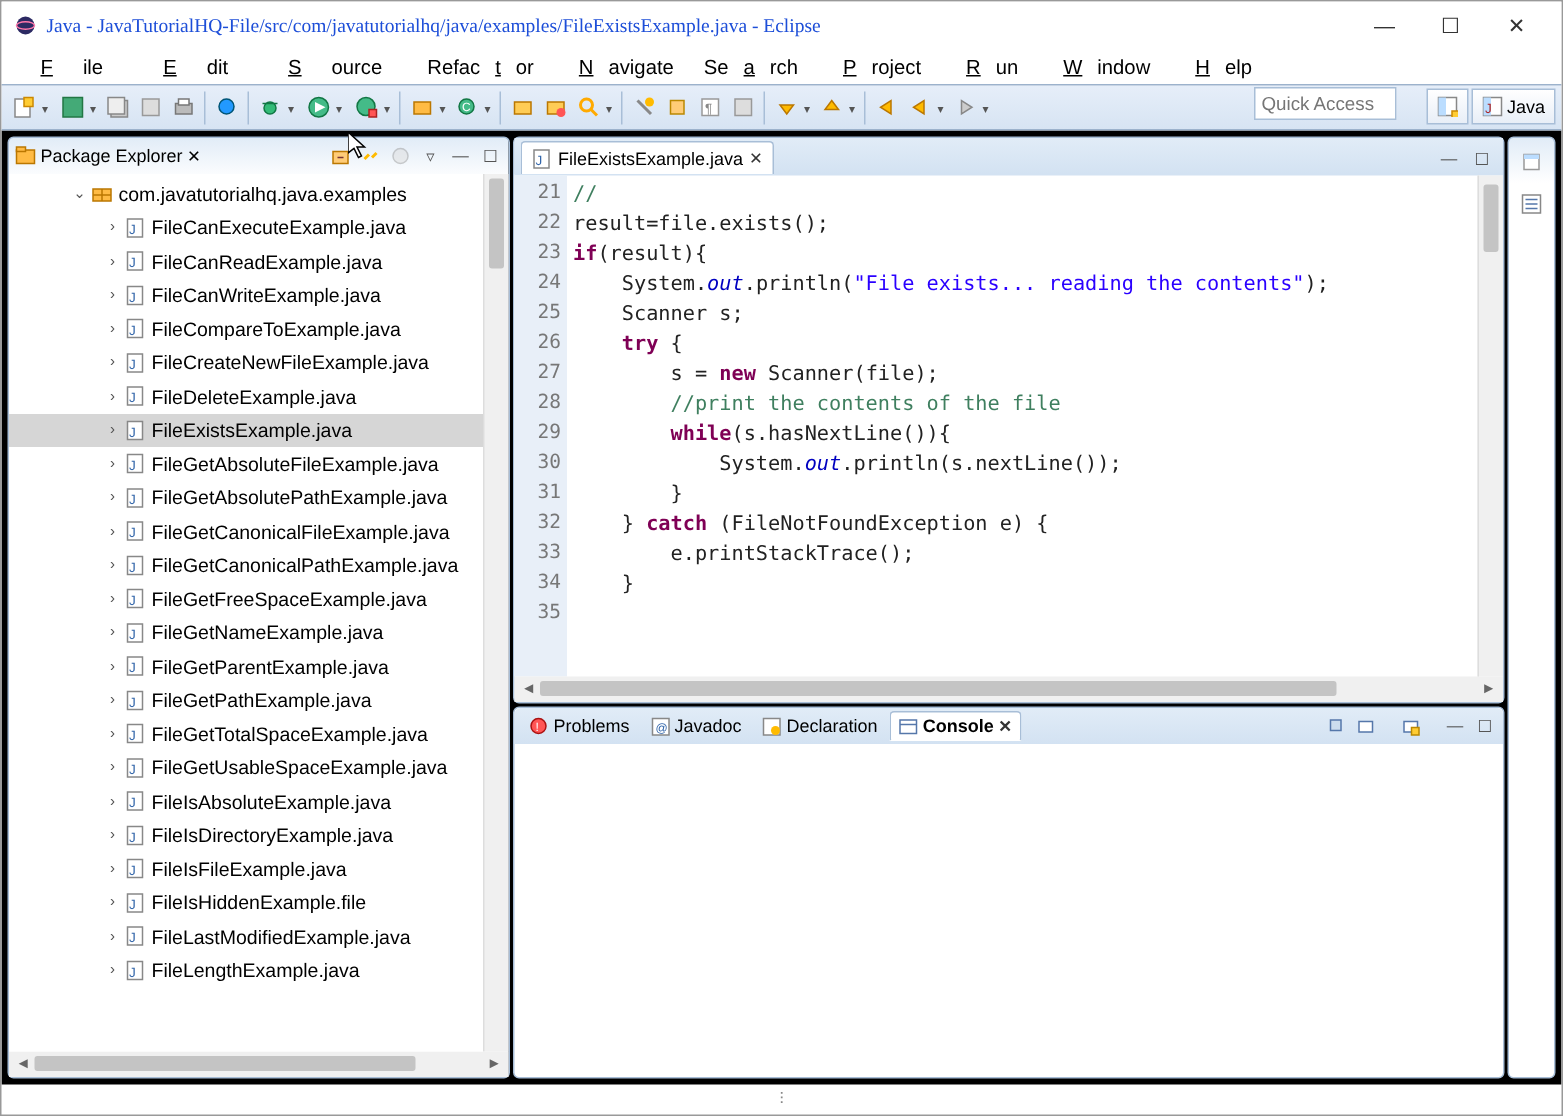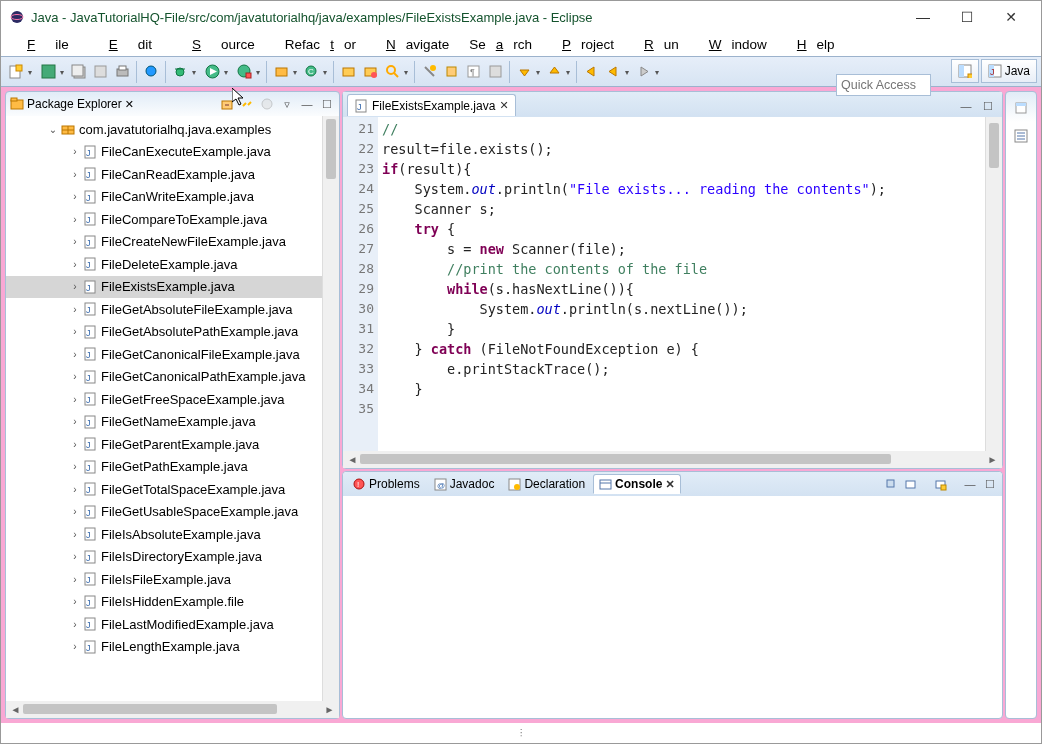--- a/index.html
+++ b/index.html
@@ -1,32 +1,32 @@
 <!DOCTYPE html>
 <html><head>
 <meta charset="utf-8">
 <style>
 * { margin: 0; padding: 0; box-sizing: border-box; }
 body { font-family: "Segoe UI", Tahoma, sans-serif; font-size: 12px; background: #fff; width: 1042px; height: 744px; overflow: hidden; border: 1px solid #999; display: flex; flex-direction: column; }
 .titlebar { height: 32px; display: flex; align-items: center; padding: 0 8px; background: #fff; font-size: 13px; }
 .titlebar-icon { width: 16px; height: 16px; margin-right: 6px; display:inline-flex; align-items:center; justify-content:center;}
-.titlebar-title { flex: 1; color: #14532d; }
+.titlebar-title { flex: 1; color: #1d4ed8; font-family: Liberation Serif, serif; }
 .winbtn { width: 44px; height: 28px; display: flex; align-items: center; justify-content: center; font-size: 14px; color: #333; }
 .winbtn.close { color: #333; }
 .menubar { height: 23px; display: flex; align-items: center; padding: 0 6px; background: #fff; font-size: 13.5px; gap: 0; }
 .menubar span { padding: 2px 10px; cursor: default; }
 .menubar .mnemonic { text-decoration: underline; }
 .toolbar-row { height: 31px; background: linear-gradient(#e6eef9,#d7e4f3); border-top: 1px solid #9cb2cc; border-bottom: 1px solid #9cb2cc; display: flex; align-items: center; padding: 0 4px; position: relative; }
 .tool-sep { width: 1px; height: 22px; background: #a8bed7; margin: 0 3px; }
 .tool-btn { width: 20px; height: 22px; display: flex; align-items: center; justify-content: center; margin: 0 1px; position: relative; }
 .tool-dd::after { content: "▾"; font-size: 8px; color: #555; position: absolute; right: -6px; top: 7px; }
-.quick-access { position: absolute; right: 110px; top: 17px; width: 95px; height: 22px; border: 1px solid #a8bed7; background: #fff; font-size: 12.5px; padding: 2px 4px; color: #666; }
+.quick-access { position: absolute; right: 110px; top: 1px; width: 95px; height: 22px; border: 1px solid #a8bed7; background: #fff; font-size: 12.5px; padding: 2px 4px; color: #666; }
 .persp-area { position: absolute; right: 4px; top: 2px; display: flex; gap: 2px; align-items: center; }
 .persp-btn { height: 24px; padding: 2px 6px; border: 1px solid #a8bed7; background: linear-gradient(#fff,#e8eef7); display: flex; align-items: center; gap: 3px; font-size: 12px; }
-.workspace { flex: 1; display: flex; background: #f9a8d4; padding: 4px; gap: 2px; min-height: 0; }
+.workspace { flex: 1; display: flex; background: #000000; padding: 4px; gap: 2px; min-height: 0; }
 .left-pane { width: 335px; display: flex; flex-direction: column; border: 1px solid #a8bed7; border-radius: 4px; background: linear-gradient(#e1ecf7,#fff 28px); min-height:0;}
 .view-header { height: 24px; display: flex; align-items: center; padding: 0 4px; font-size: 12px; gap: 4px; }
 .view-header .vtitle { display: flex; align-items: center; gap: 3px; flex: 1; }
 .view-header .vicon { width: 14px; height: 14px; }
 .view-toolbar-btn { width: 16px; height: 16px; display: flex; align-items: center; justify-content: center; color: #555; font-size:11px;}
 .tree { flex: 1; overflow: hidden; background: #fff; padding: 2px 0; font-size: 13px; position:relative;}
 .tree-inner{position:absolute;left:0;right:0;}
 .tree-row { height: 22.5px; display: flex; align-items: center; white-space: nowrap; }
 .tree-row.selected { background: #d6d6d6; }
 .tree-expander { width: 14px; text-align: center; color: #555; font-size: 10px; }

